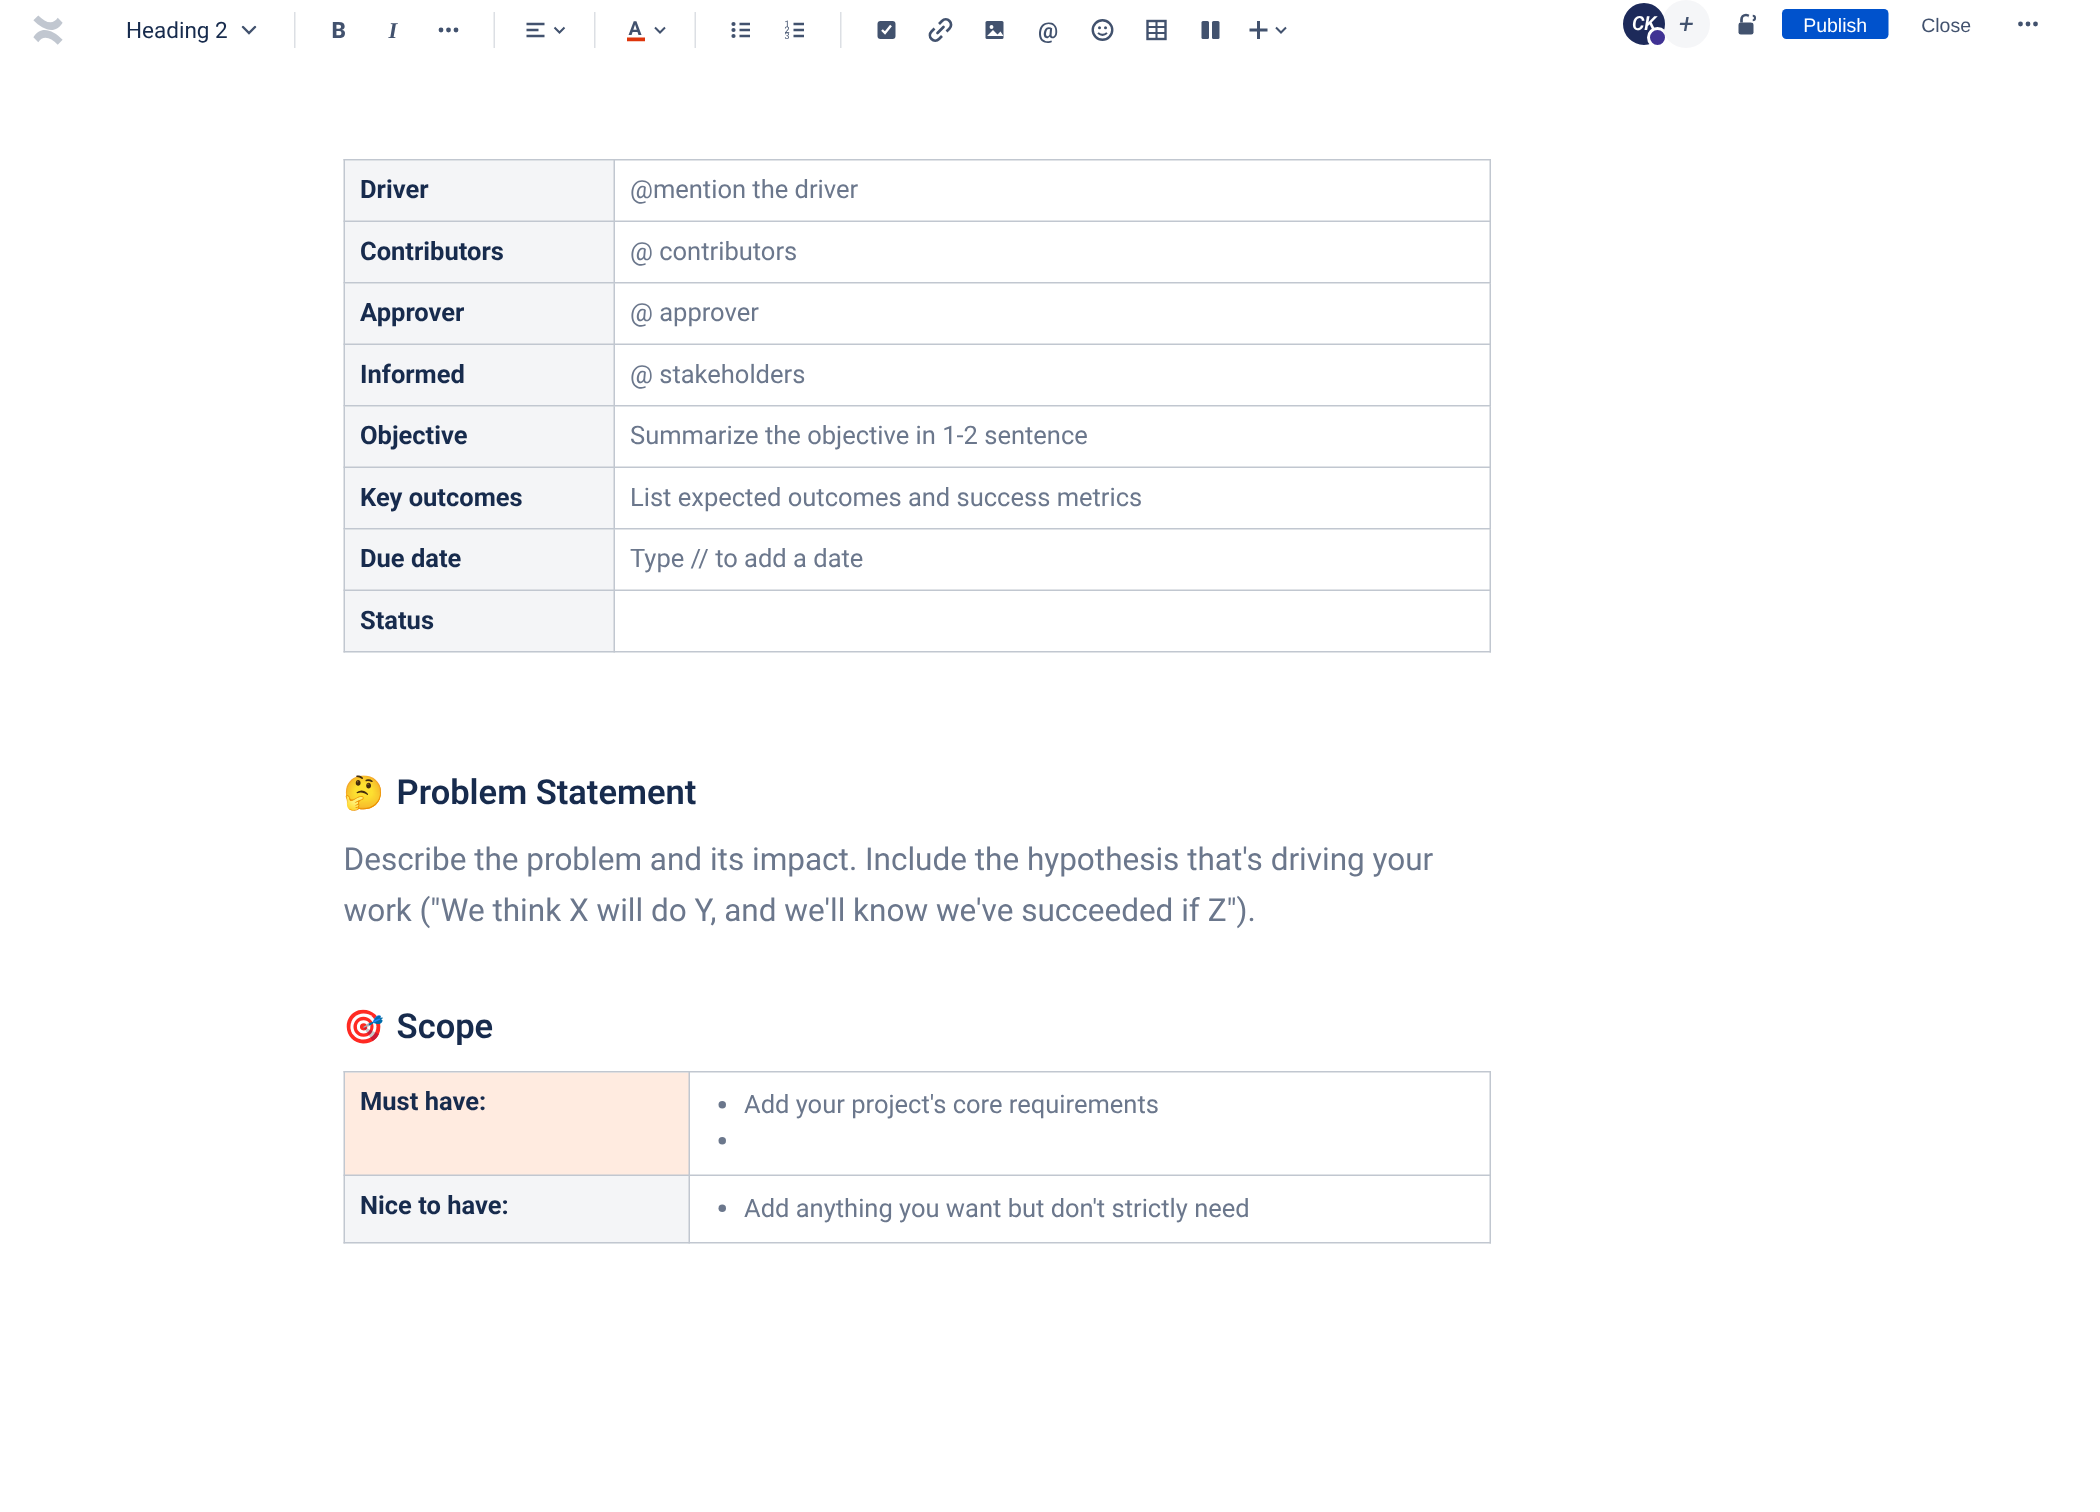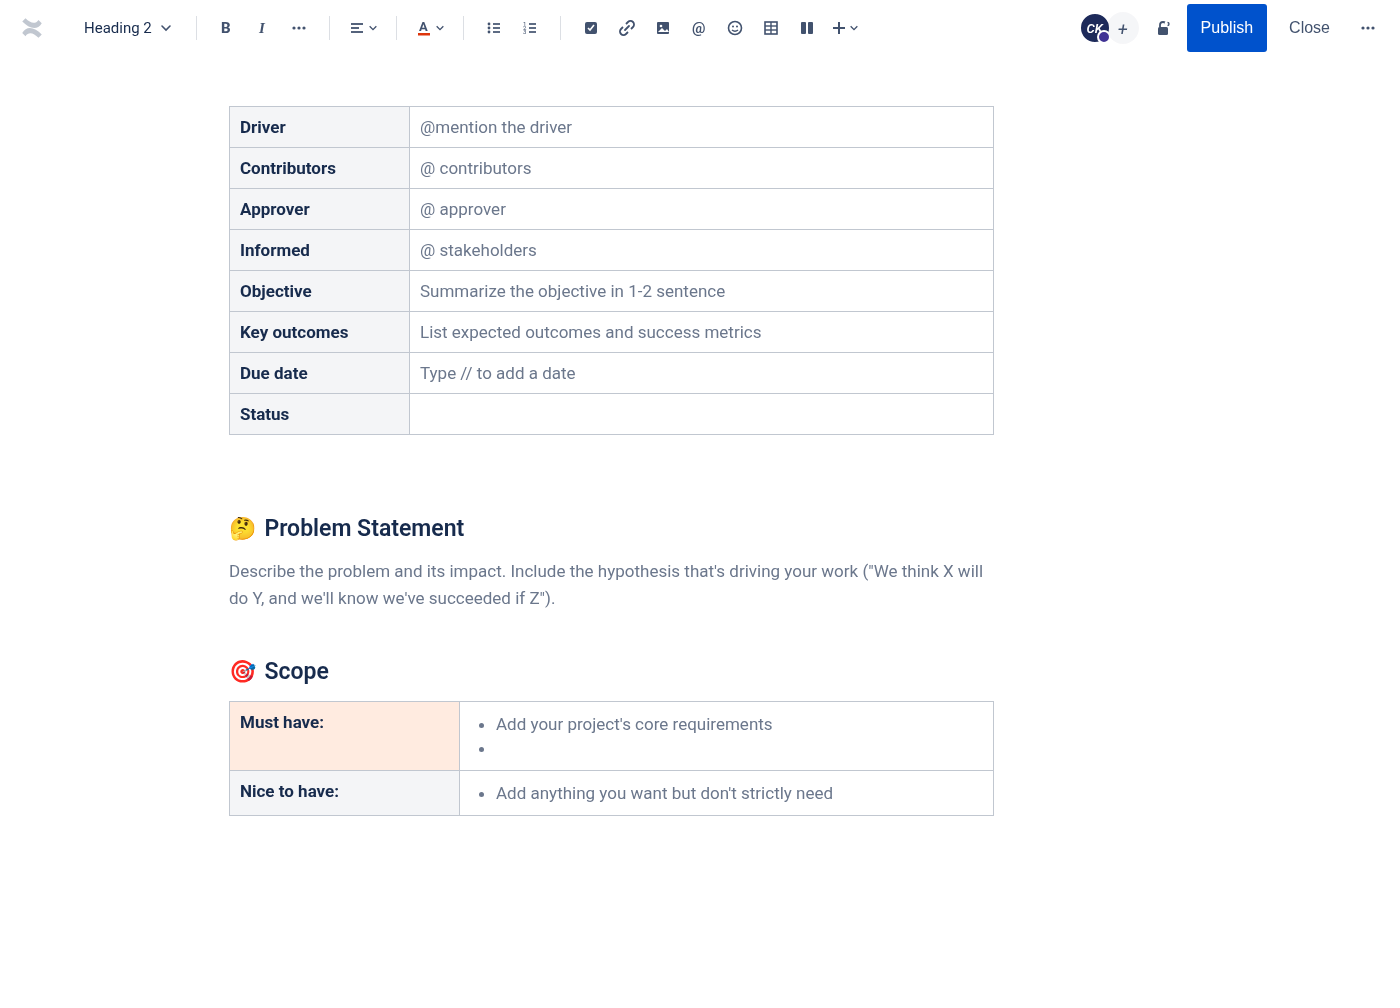--- a/index.html
+++ b/index.html
@@ -9,22 +9,22 @@
     color: #172B4D;
     width: 1400px;
     height: 1008px;
     overflow: hidden;
   }
 
   
   .toolbar {
     height: 56px;
     display: flex;
-    align-items: center;
-    padding: 0 16px 0 12px;
+    align-items: flex-start;
+    padding: 0 32px 0 12px;
   }
   .toolbar-left { display:flex; align-items:center; gap: 4px; }
   .toolbar-right { margin-left:auto; display:flex; align-items:center; gap:8px; }
 
   .logo { width: 40px; height: 40px; display:flex; align-items:center; justify-content:center; margin-right: 18px; }
 
   .select-style {
     display:flex; align-items:center; gap: 8px;
     padding: 6px 10px;
     border-radius: 3px;
@@ -62,23 +62,23 @@
   }
   .avatar-plus {
     width:32px; height:32px; border-radius:50%;
     background:#091E420A; color:#42526E;
     display:flex; align-items:center; justify-content:center;
     position:absolute; right:0; top:0;
     font-size:18px; font-weight:400;
   }
 
   .pill-btn {
-    height:48px; padding:0 14px;
+    height:20px; padding:0 14px;
     display:flex; align-items:center; justify-content:center;
-    border-radius:3px; font-size:16px; font-weight:500;
+    border-radius:3px; font-size:13px; font-weight:500;
     cursor:pointer; border:none;
   }
   .pill-primary { background:#0052CC; color:#fff; }
   .pill-subtle  { background:transparent; color:#42526E; }
 
   
   .doc {
     width: 765px;
     margin: 50px 0 0 229px;
   }
@@ -111,21 +111,21 @@
 
   h2.section {
     font-size: 23px;
     font-weight: 600;
     color:#172B4D;
     margin-bottom: 16px;
     display:flex; align-items:center; gap:8px;
   }
   .section-emoji { font-size:22px; }
   p.body {
-    font-size: 17px;
+    font-size: 21px;
     line-height: 1.6;
     color:#6B778C;
     margin-bottom: 46px;
   }
 
   table.scope {
     width:100%;
     border-collapse: collapse;
   }
   table.scope th, table.scope td {

